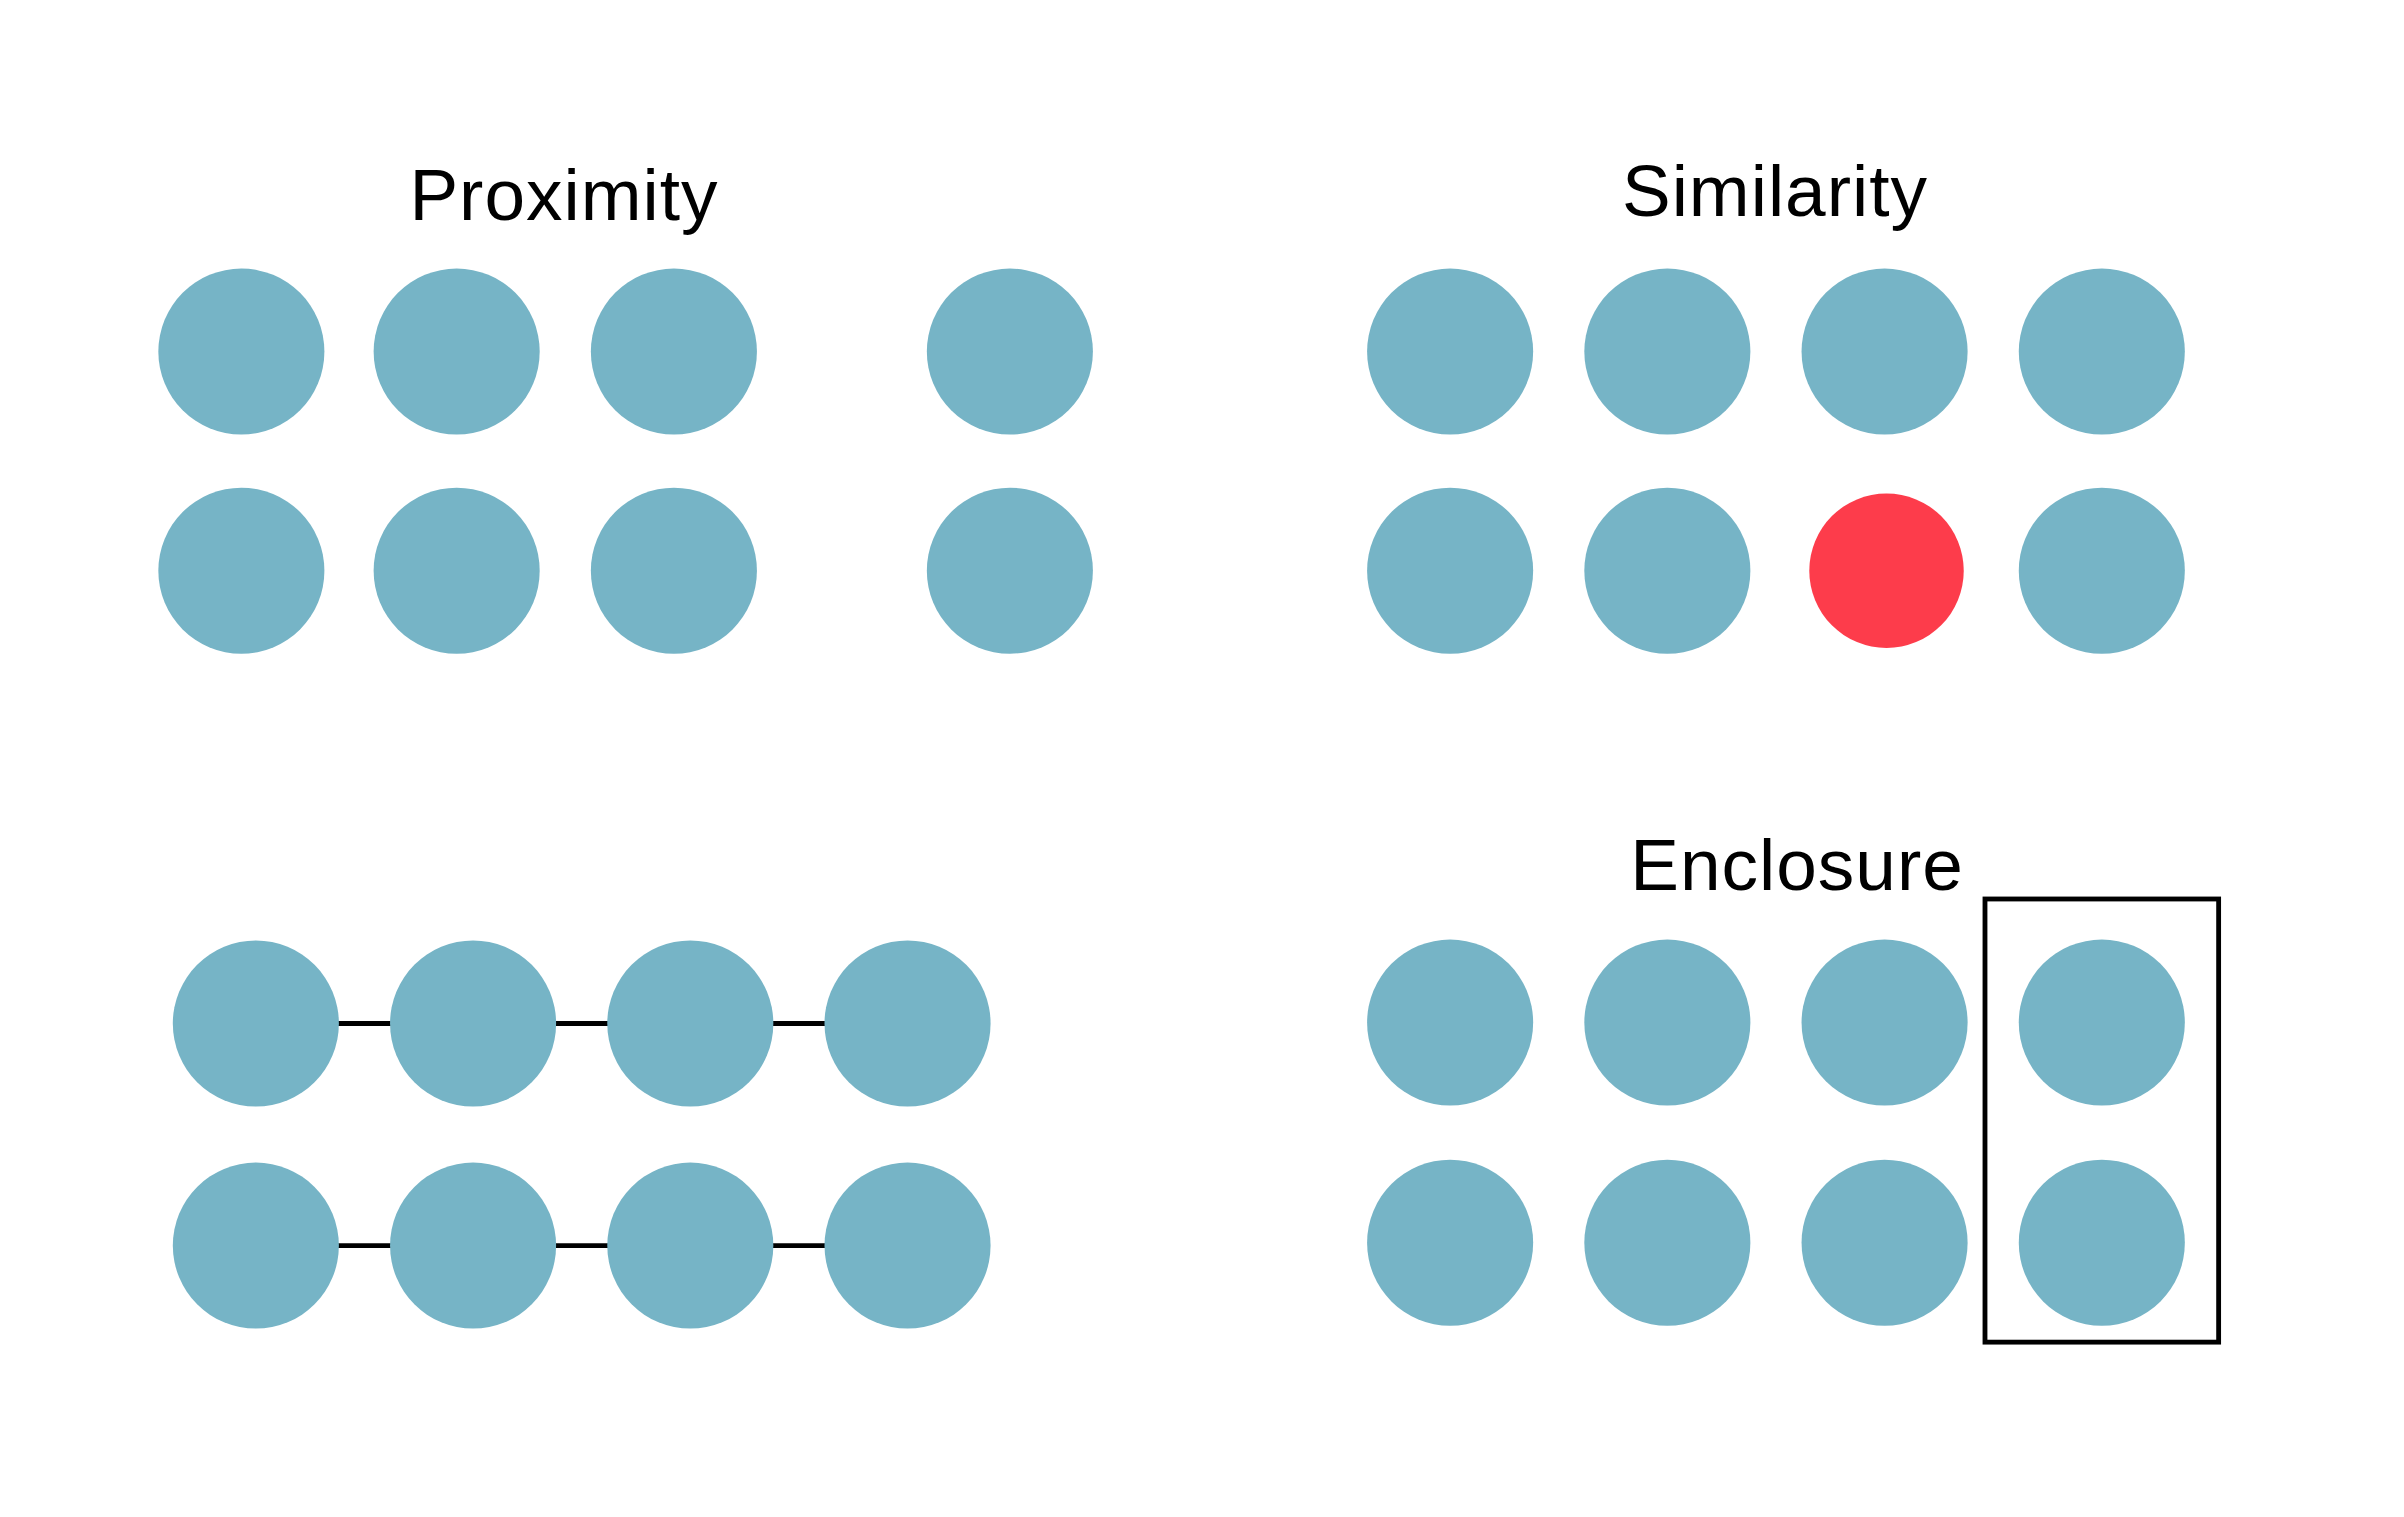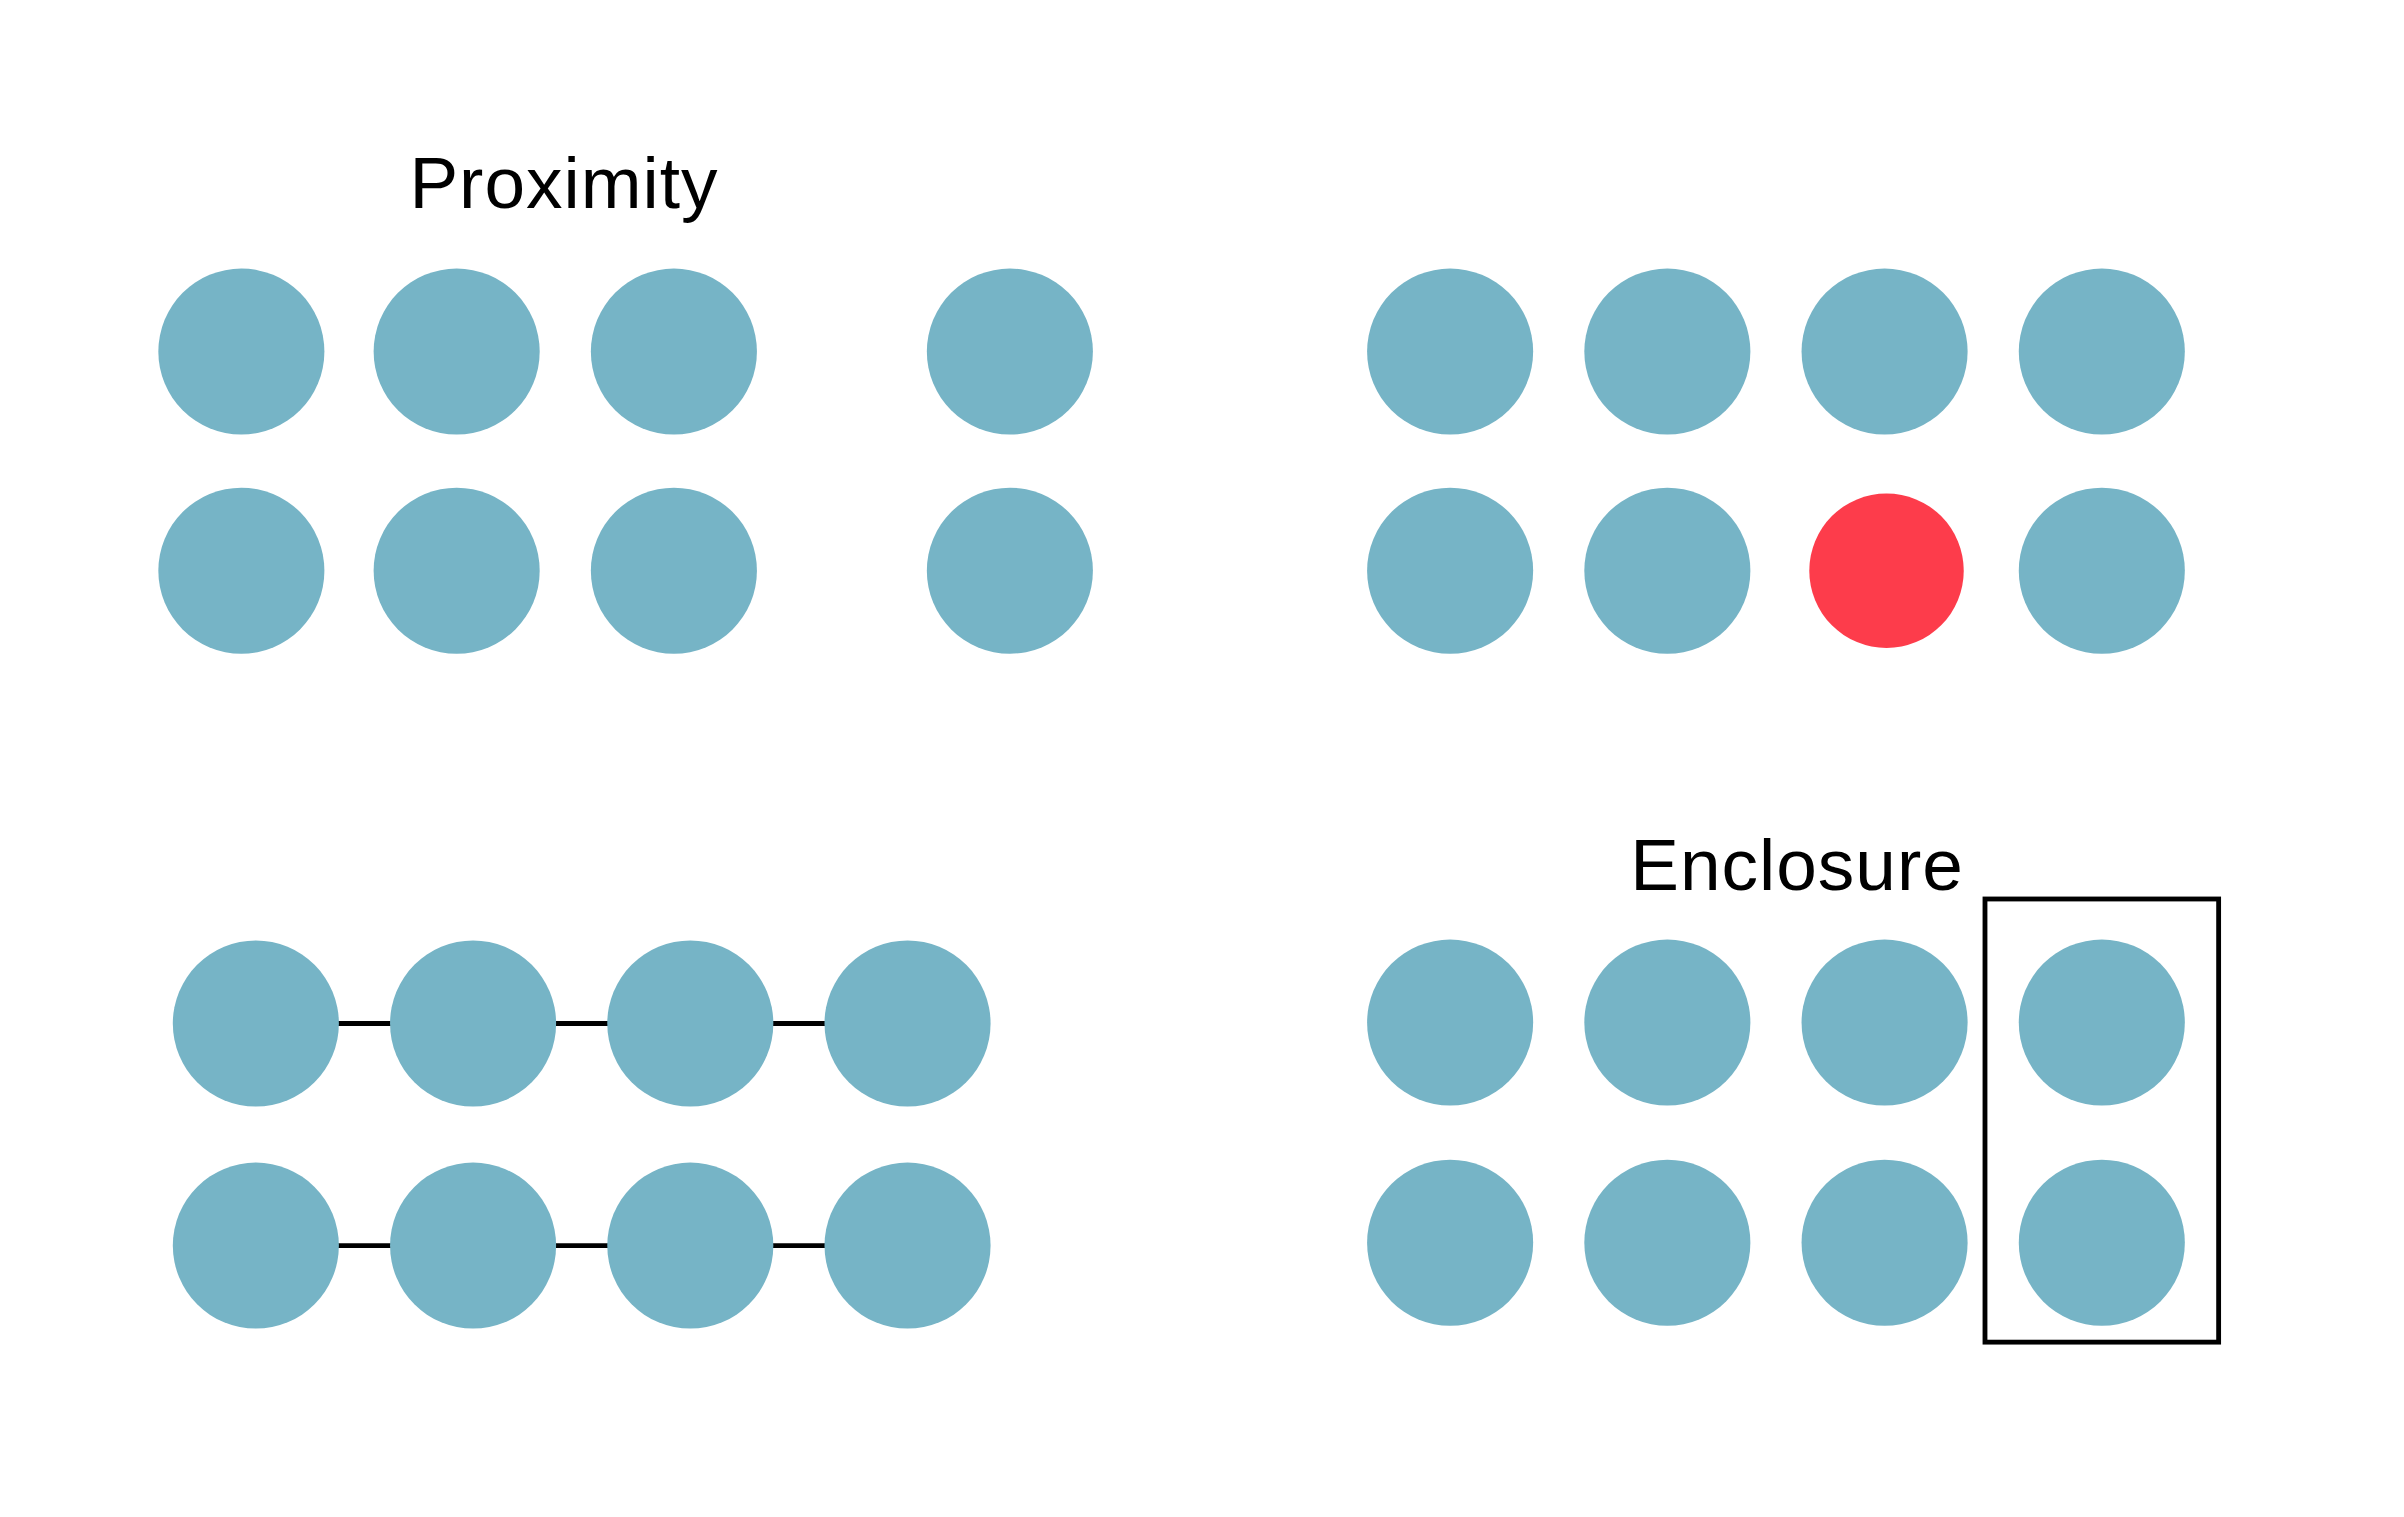--- a/index.html
+++ b/index.html
@@ -26,21 +26,21 @@
   .panel-title {
     position: absolute;
     transform: translateX(-50%);
     font-size: 73px;
     line-height: 1;
     font-weight: 400;
     color: #000000;
     white-space: nowrap;
     letter-spacing: 1px;
   }
-  #title-proximity  { left: 564px;  top: 146px; }
+  #title-proximity  { left: 564px;  top: 158px; }
   #title-similarity { left: 1775px; top: 154px; }
   #title-connection { left: 597px;  top: 830px; }
   #title-enclosure  { left: 1797px; top: 828px; }
 </style>
 </head>
 <body>
 
 <div id="canvas">
   <svg id="diagram-svg" viewBox="0 0 2490 1572" xmlns="http://www.w3.org/2000/svg">
       <g>
@@ -87,17 +87,18 @@
         <circle cx="1502" cy="1287" r="86" fill="#76B4C6"></circle>
         <circle cx="1727" cy="1287" r="86" fill="#76B4C6"></circle>
         <circle cx="1952" cy="1287" r="86" fill="#76B4C6"></circle>
         <circle cx="2177" cy="1287" r="86" fill="#76B4C6"></circle>
         <rect x="2056" y="931" width="242" height="459" fill="none" stroke="#000000" stroke-width="5"></rect>
       </g>
     </svg>
 
   <div class="panel-title" id="title-proximity">Proximity</div>
 
+  <div class="panel-title" id="title-similarity">Similarity</div>
 
 
   <div class="panel-title" id="title-enclosure">Enclosure</div>
 </div>
 
 
 </body></html>

